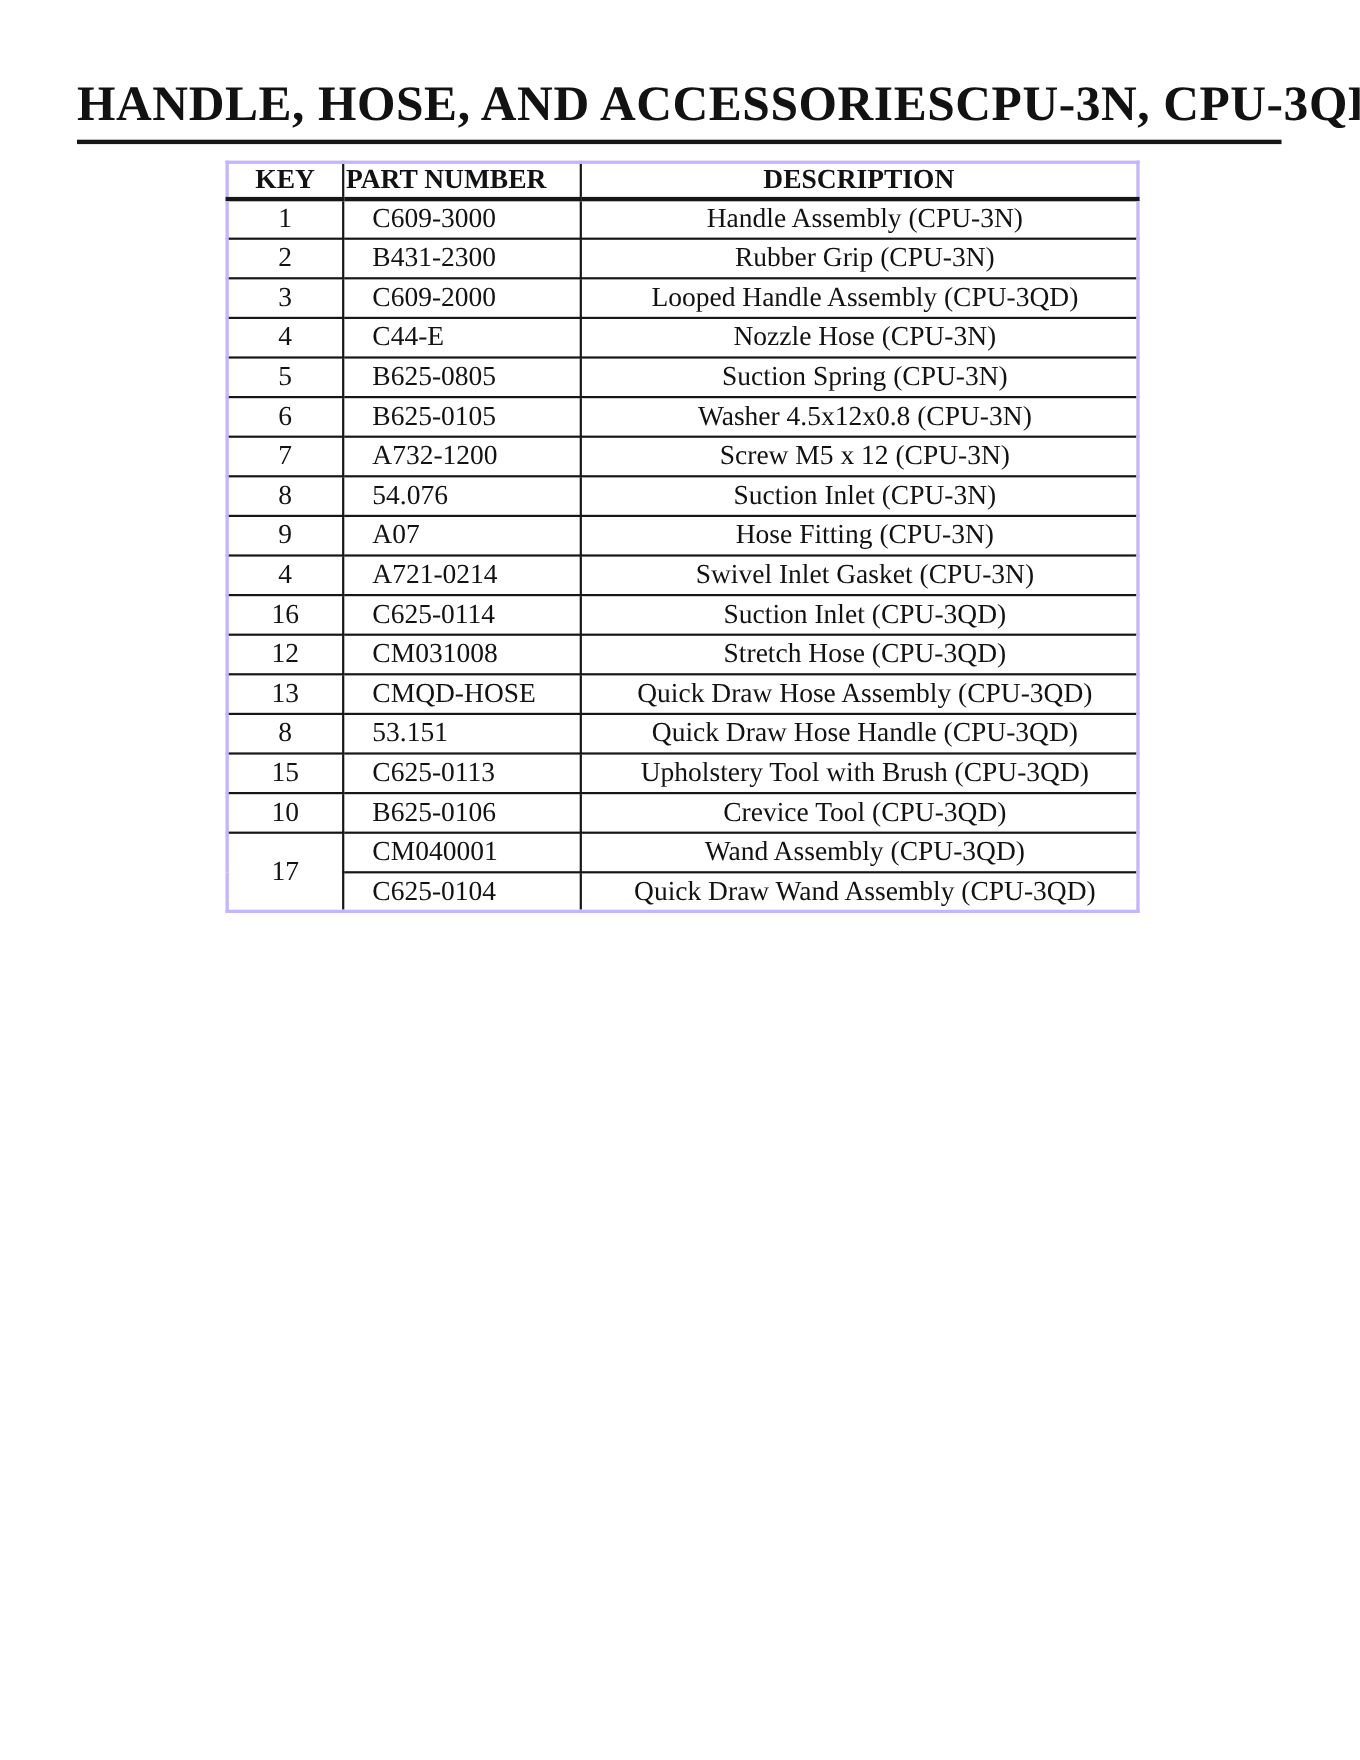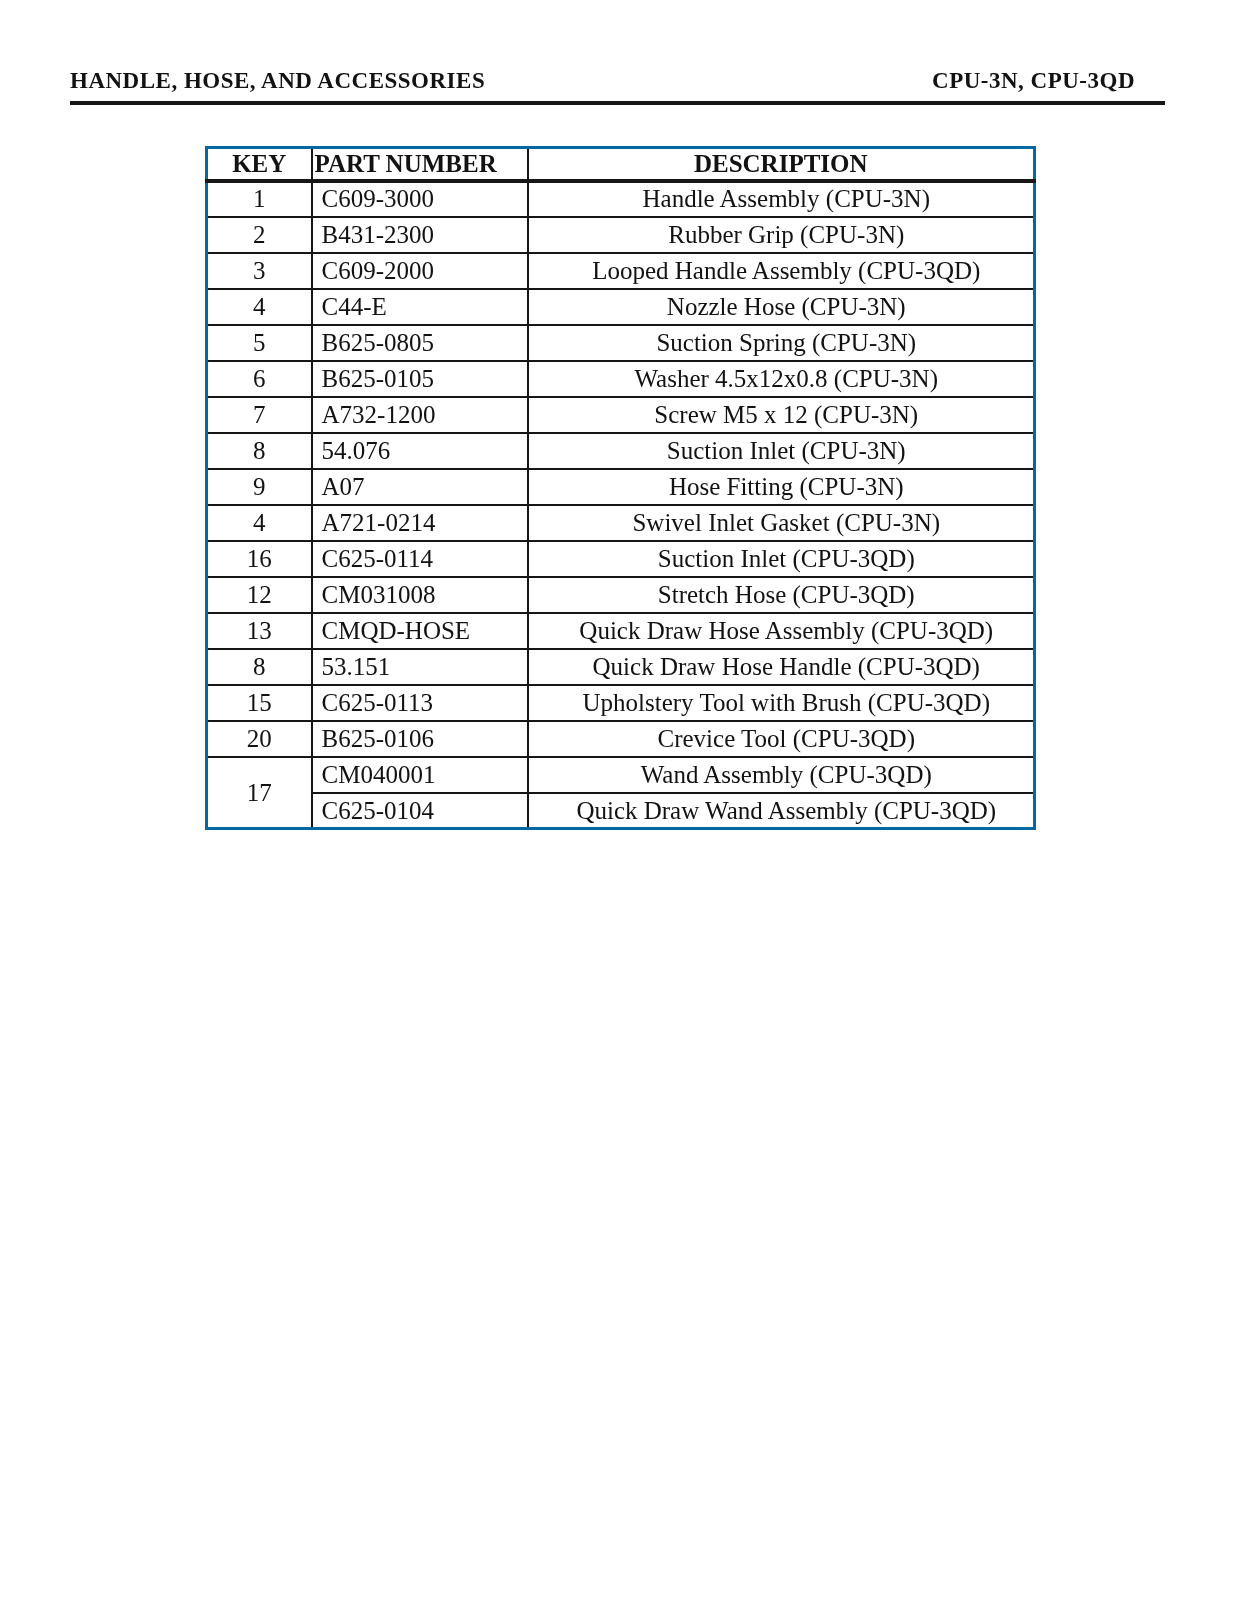--- a/index.html
+++ b/index.html
@@ -20,32 +20,32 @@
     top: 68px;
     width: 1095px;
     box-sizing: border-box;
     display: flex;
     justify-content: space-between;
     align-items: baseline;
     border-bottom: 4px solid #161616;
     padding-bottom: 7px;
     padding-right: 30px;
     font-weight: bold;
-    font-size: 23px;
+    font-size: 45px;
     letter-spacing: 0.5px;
     white-space: nowrap;
   }
   table.parts {
     position: absolute;
     left: 205px;
     top: 146px;
     width: 828px;
     border-collapse: collapse;
     table-layout: fixed;
-    border: 3px solid #0369a1;
+    border: 3px solid #c4b5fd;
   }
   table.parts th,
   table.parts td {
     border: 2px solid #161616;
     font-size: 25px;
     line-height: 1.1;
     vertical-align: middle;
     overflow: hidden;
     white-space: nowrap;
   }
@@ -55,21 +55,21 @@
     font-weight: bold;
     border-bottom: 4px solid #161616;
   }
   col.c-key  { width: 105px; }
   col.c-part { width: 216px; }
   col.c-desc { width: 507px; }
   th.h-key  { text-align: center; }
   th.h-part { text-align: left; padding-left: 2px; }
   th.h-desc { text-align: center; }
   td.key  { text-align: center; }
-  td.part { text-align: left; padding-left: 9px; }
+  td.part { text-align: left; padding-left: 26px; }
   td.desc { text-align: center; padding-left: 12px; }
 </style>
 </head>
 <body>
 
 <div class="page-header">
   <span>HANDLE, HOSE, AND ACCESSORIES</span>
   <span>CPU-3N, CPU-3QD</span>
 </div>
 
@@ -156,21 +156,21 @@
       <td class="key">8</td>
       <td class="part">53.151</td>
       <td class="desc">Quick Draw Hose Handle (CPU-3QD)</td>
     </tr>
     <tr>
       <td class="key">15</td>
       <td class="part">C625-0113</td>
       <td class="desc">Upholstery Tool with Brush (CPU-3QD)</td>
     </tr>
     <tr>
-      <td class="key">20</td>
+      <td class="key">10</td>
       <td class="part">B625-0106</td>
       <td class="desc">Crevice Tool (CPU-3QD)</td>
     </tr>
     <tr>
       <td class="key" rowspan="2">17</td>
       <td class="part">CM040001</td>
       <td class="desc">Wand Assembly (CPU-3QD)</td>
     </tr>
     <tr>
       <td class="part">C625-0104</td>

